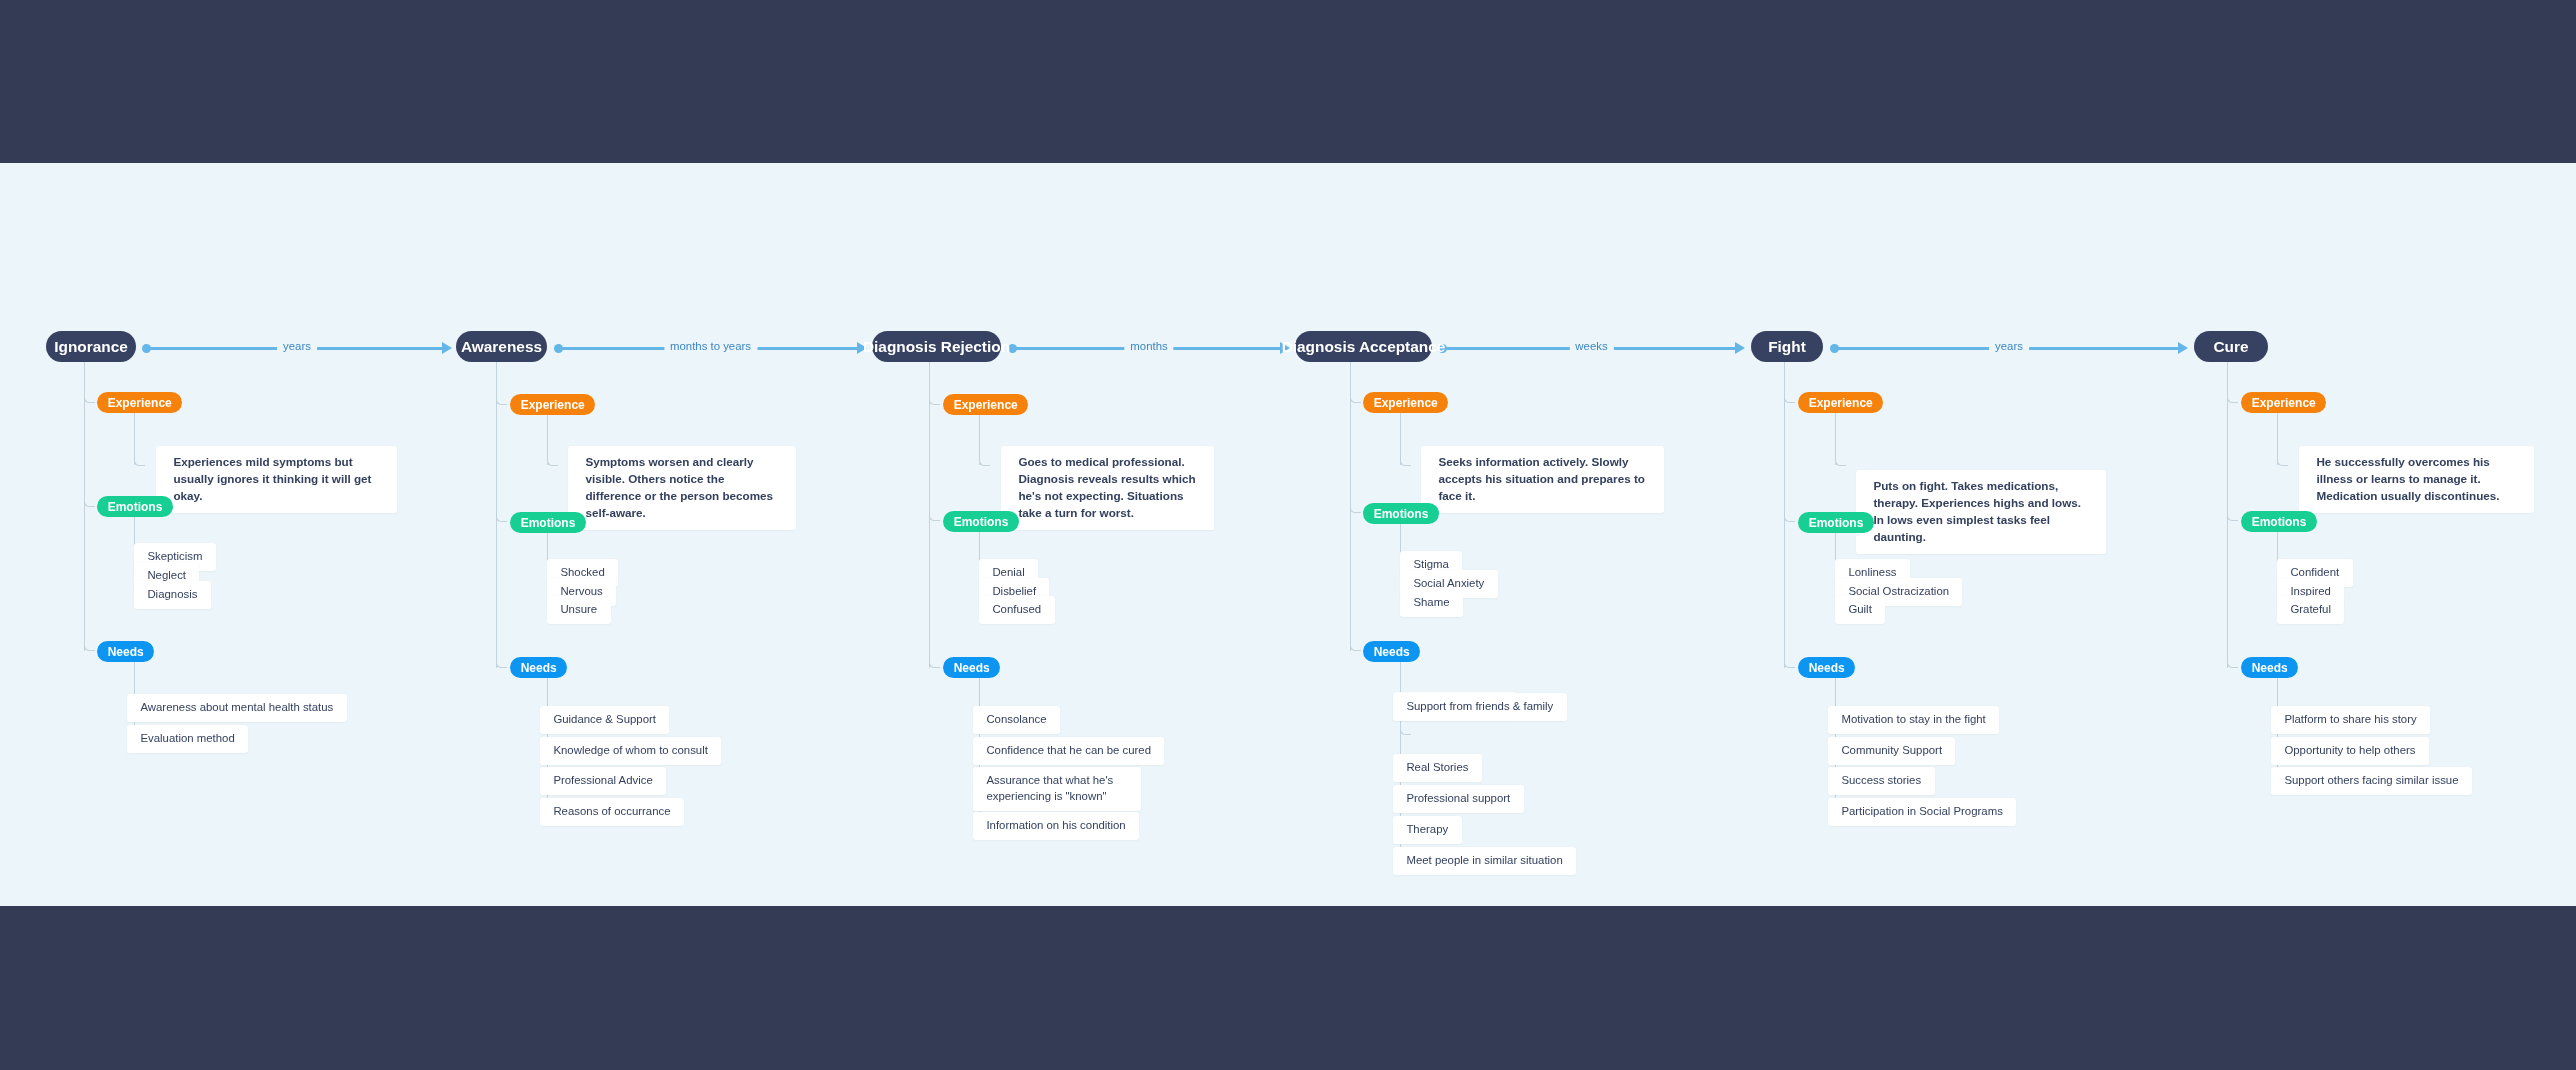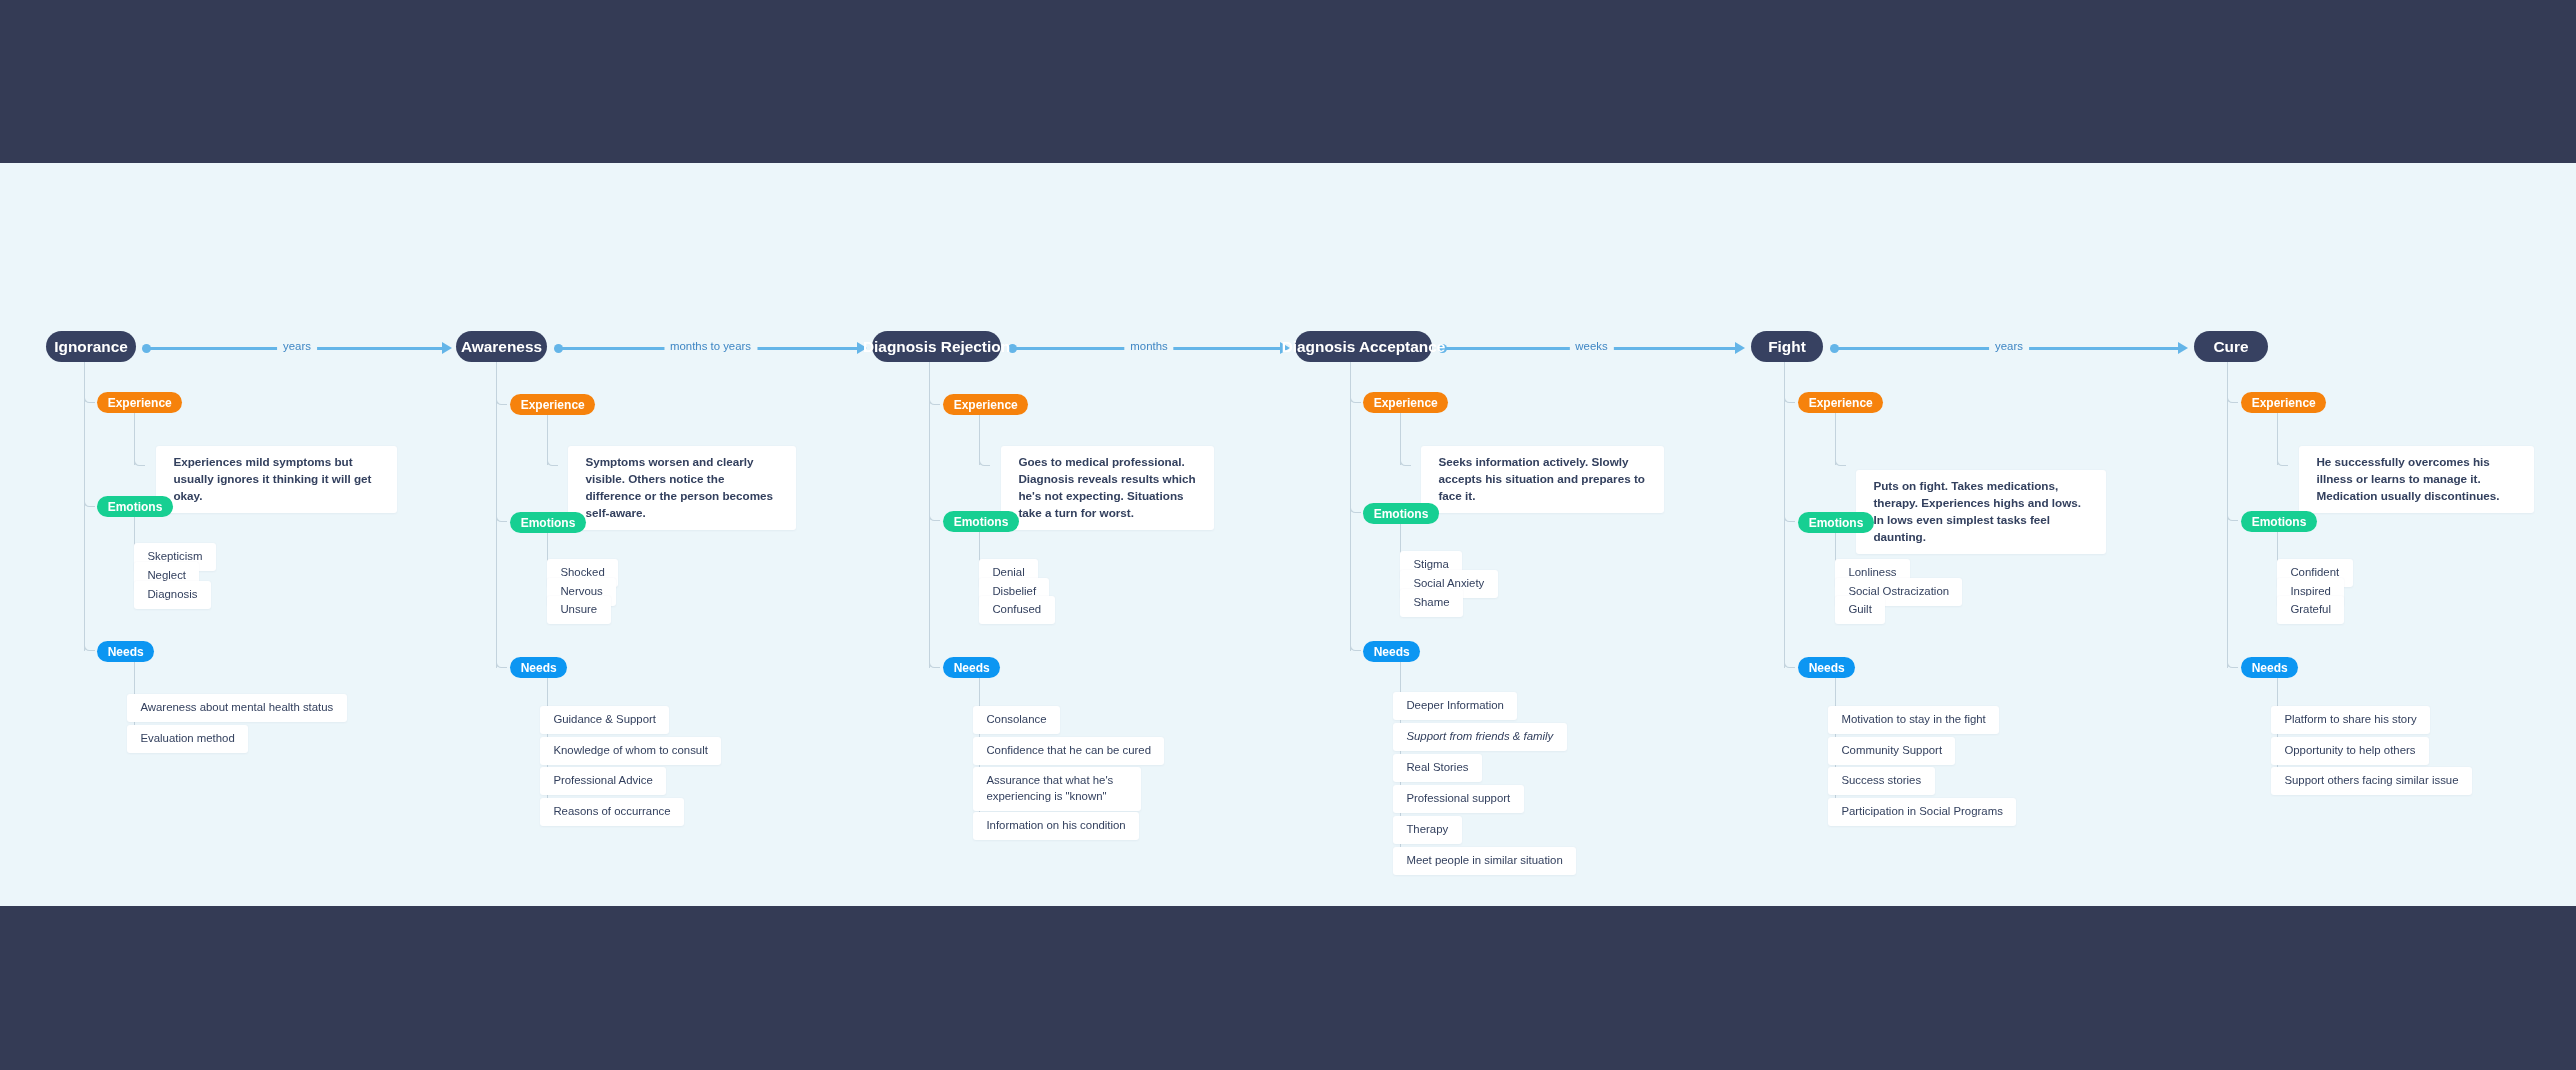--- a/index.html
+++ b/index.html
@@ -222,21 +222,21 @@
       <div class="hook" style="left: 1400px; top: 554px;"></div>
       <div class="bubble item" style="left: 1400px; top: 570px;">Social Anxiety</div>
       <div class="hook" style="left: 1400px; top: 573px;"></div>
       <div class="bubble item" style="left: 1400px; top: 589px;">Shame</div>
       <div class="hook" style="left: 1400px; top: 592px;"></div>
       <div class="spine" style="left: 1400px; top: 524px; height: 77px;"></div>
       <div class="cat needs" style="left: 1363px; top: 641px;">Needs</div>
       <div class="hook" style="left: 1350px; top: 642px;"></div>
       <div class="bubble item" style="left: 1393px; top: 692px;">Deeper Information</div>
       <div class="hook" style="left: 1400px; top: 695px;"></div>
-      <div class="bubble item" style="left: 1393px; top: 723px; font-style: italic;">Support from friends &amp; family</div>
+      <div class="bubble item" style="left: 1393px; top: 693px;">Support from friends &amp; family</div>
       <div class="hook" style="left: 1400px; top: 726px;"></div>
       <div class="bubble item" style="left: 1393px; top: 754px;">Real Stories</div>
       <div class="hook" style="left: 1400px; top: 757px;"></div>
       <div class="bubble item" style="left: 1393px; top: 785px;">Professional support</div>
       <div class="hook" style="left: 1400px; top: 788px;"></div>
       <div class="bubble item" style="left: 1393px; top: 816px;">Therapy</div>
       <div class="hook" style="left: 1400px; top: 818px;"></div>
       <div class="bubble item" style="left: 1393px; top: 847px;">Meet people in similar situation</div>
       <div class="hook" style="left: 1400px; top: 849px;"></div>
       <div class="spine" style="left: 1400px; top: 661px; height: 197px;"></div>

